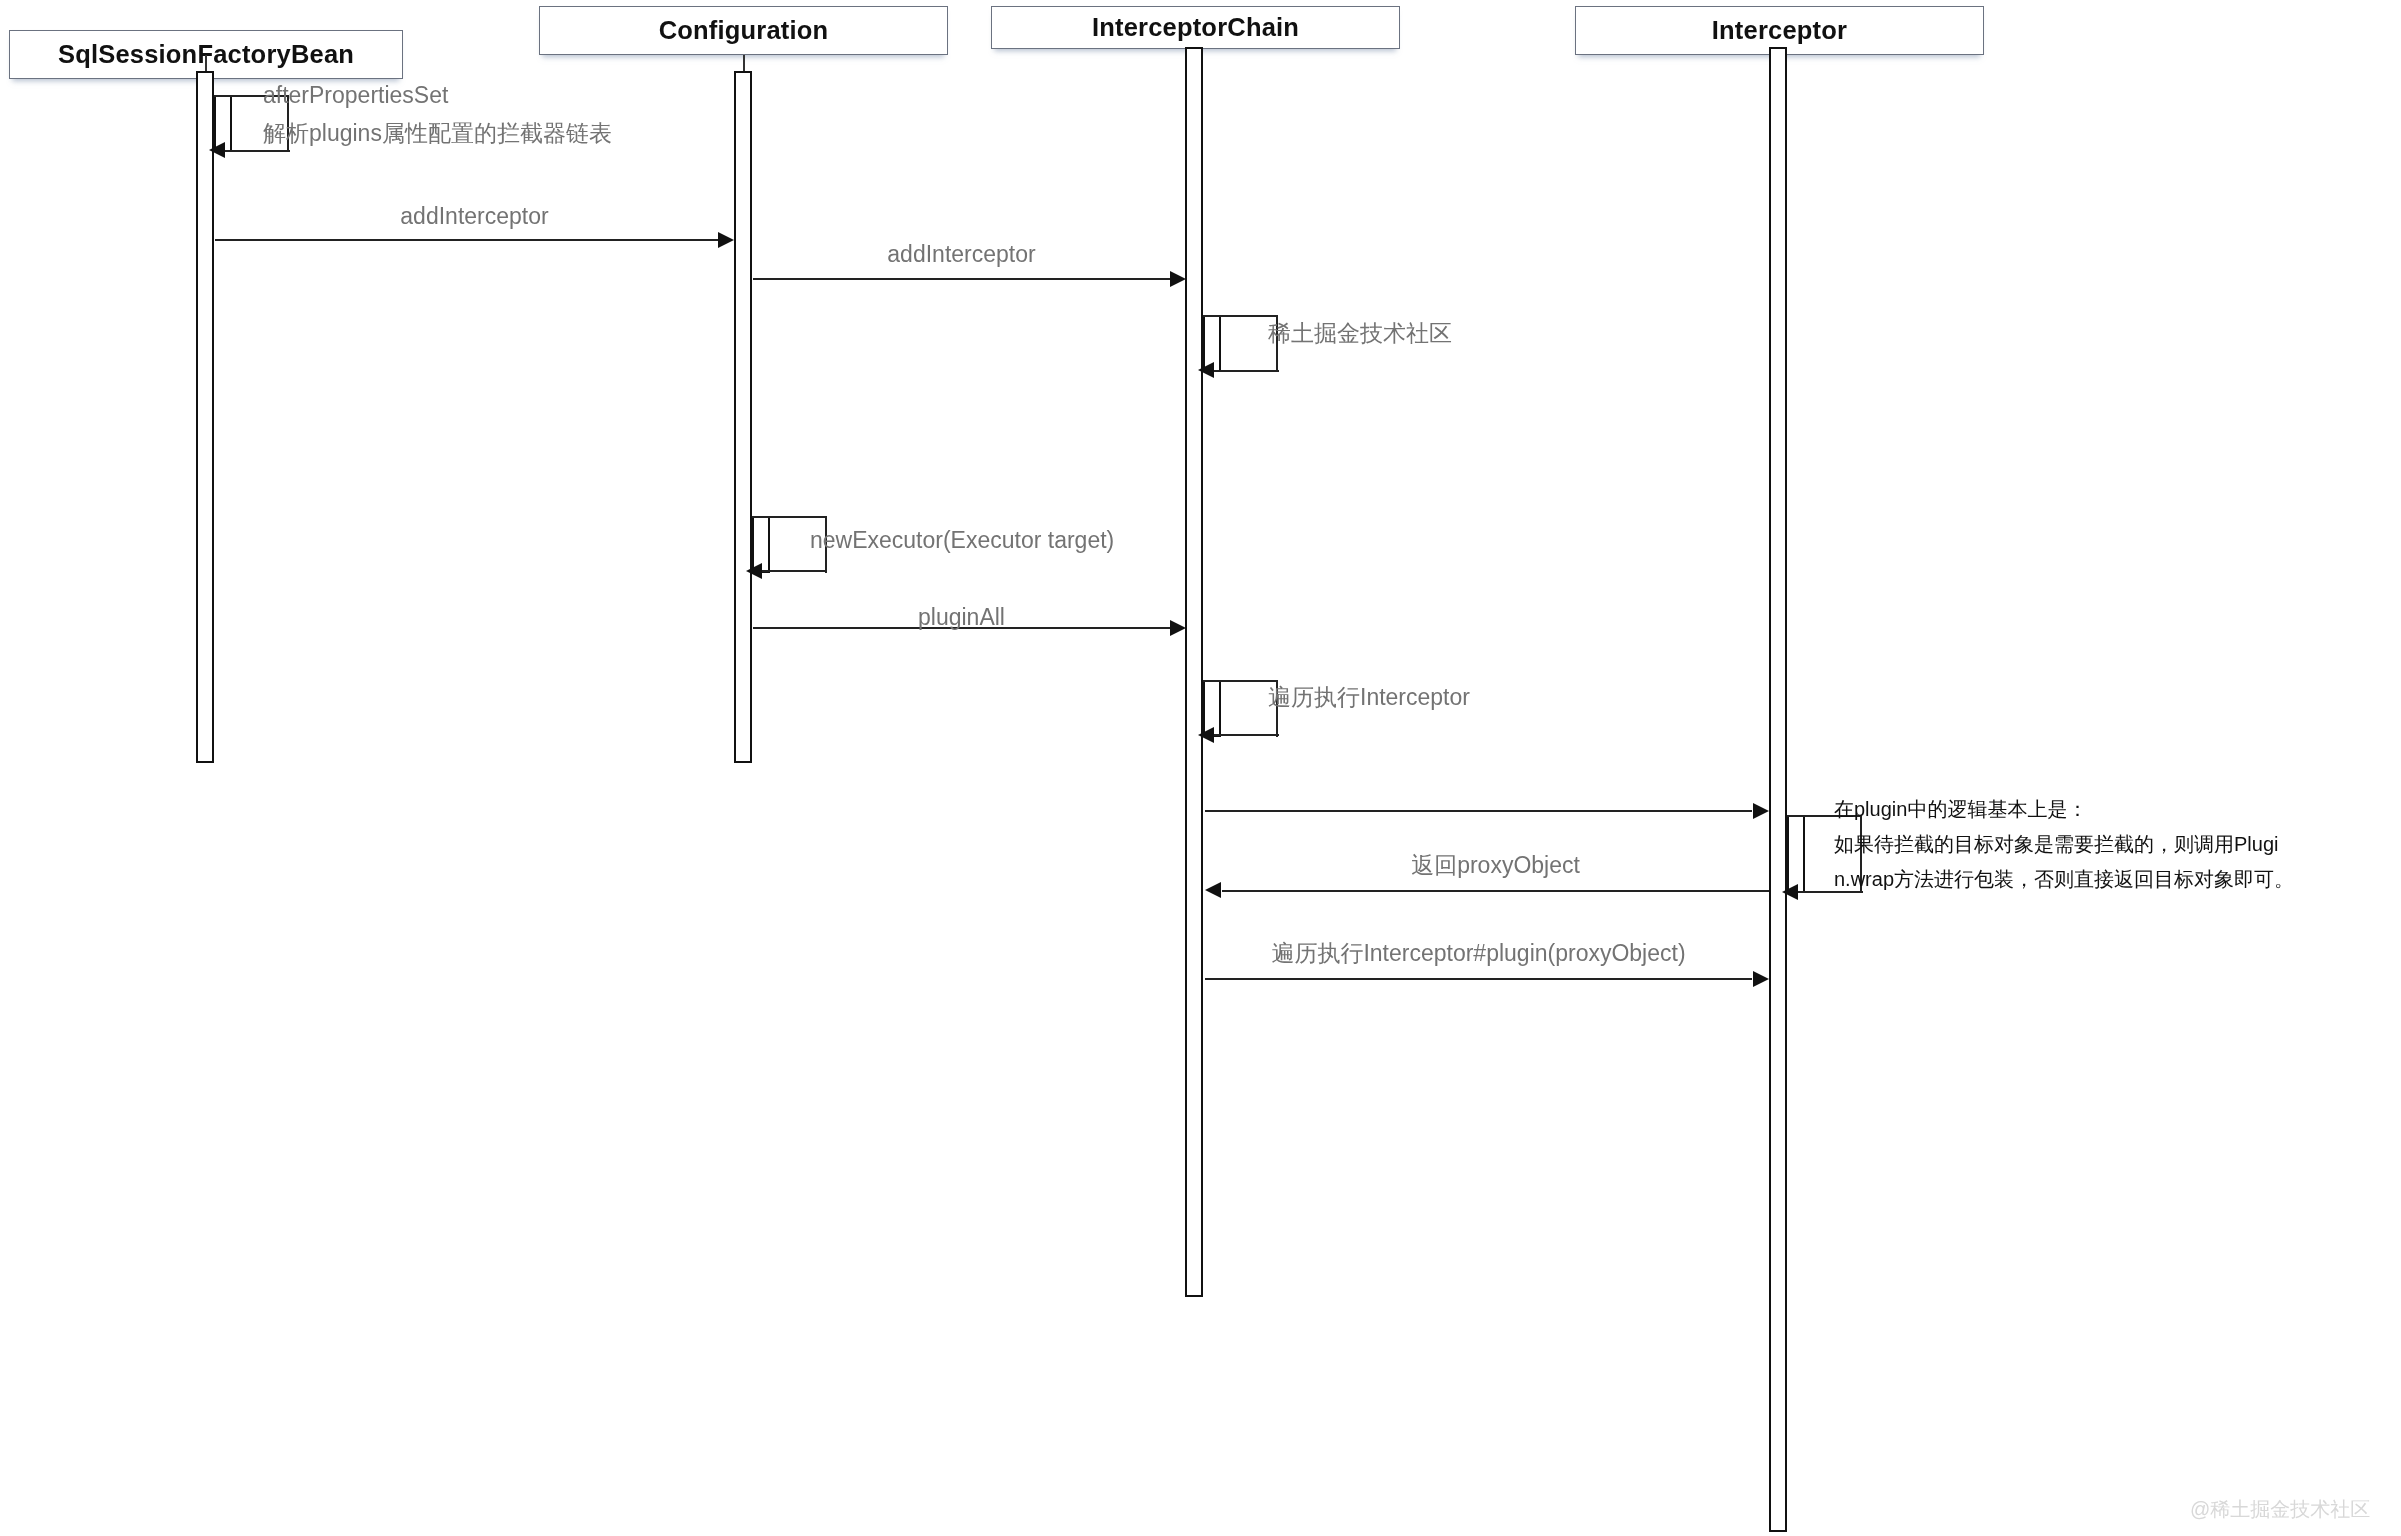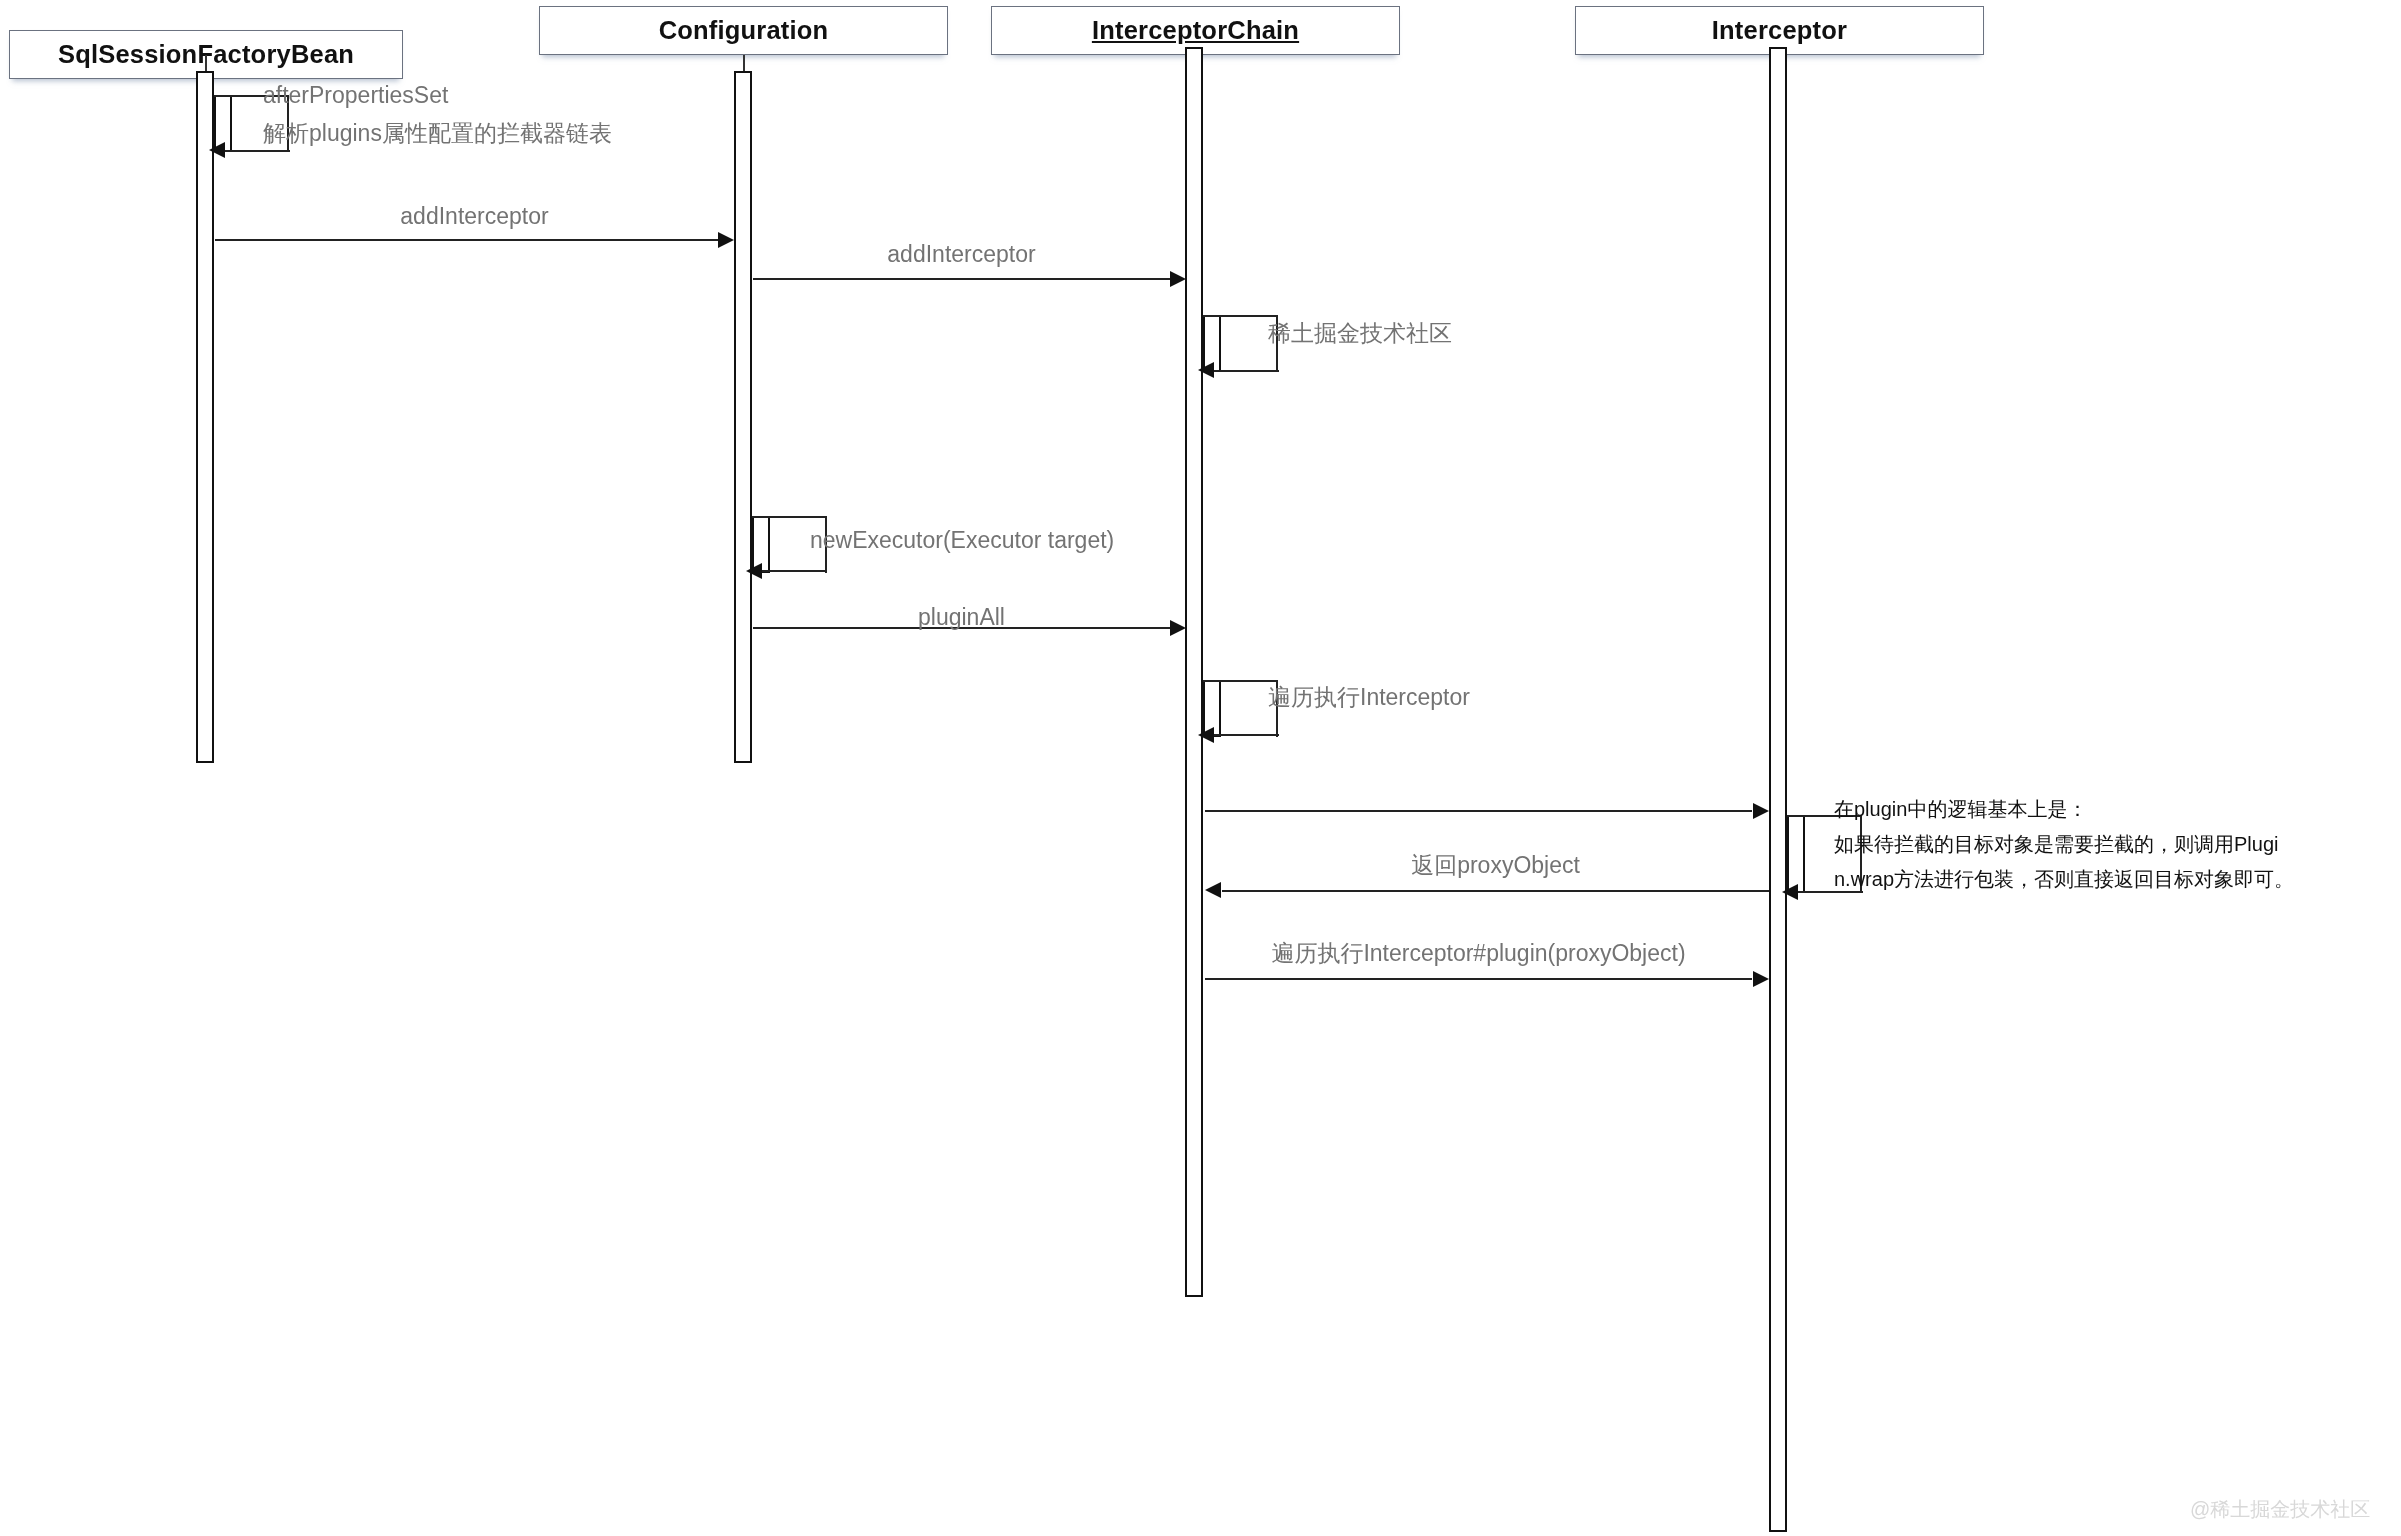--- a/index.html
+++ b/index.html
@@ -87,21 +87,21 @@
 <body>
 
 <div id="canvas">
 
   <div class="actor-box" style="left:9px;top:5.5px;width:394px;height:49px;margin-top:24px;">
     <span>SqlSessionFactoryBean</span>
   </div>
   <div class="actor-box" style="left:539px;top:5.5px;width:409px;height:49px;text-align:right;">
     <span>Configuration</span>
   </div>
-  <div class="actor-box" style="left:991px;top:5.5px;width:409px;height:49px;text-decoration:underline;">
+  <div class="actor-box" style="left:991px;top:5.5px;width:409px;height:43px;">
     <span>InterceptorChain</span>
   </div>
   <div class="actor-box" style="left:1575px;top:5.5px;width:409px;height:49px;">
     <span>Interceptor</span>
   </div>
 
   <div class="lifeline" style="left:205px;top:55px;height:22px;"></div>
   <div class="lifeline" style="left:743px;top:55px;height:22px;"></div>
   <div class="lifeline" style="left:1194px;top:55px;height:22px;"></div>
   <div class="lifeline" style="left:1778px;top:55px;height:22px;"></div>

